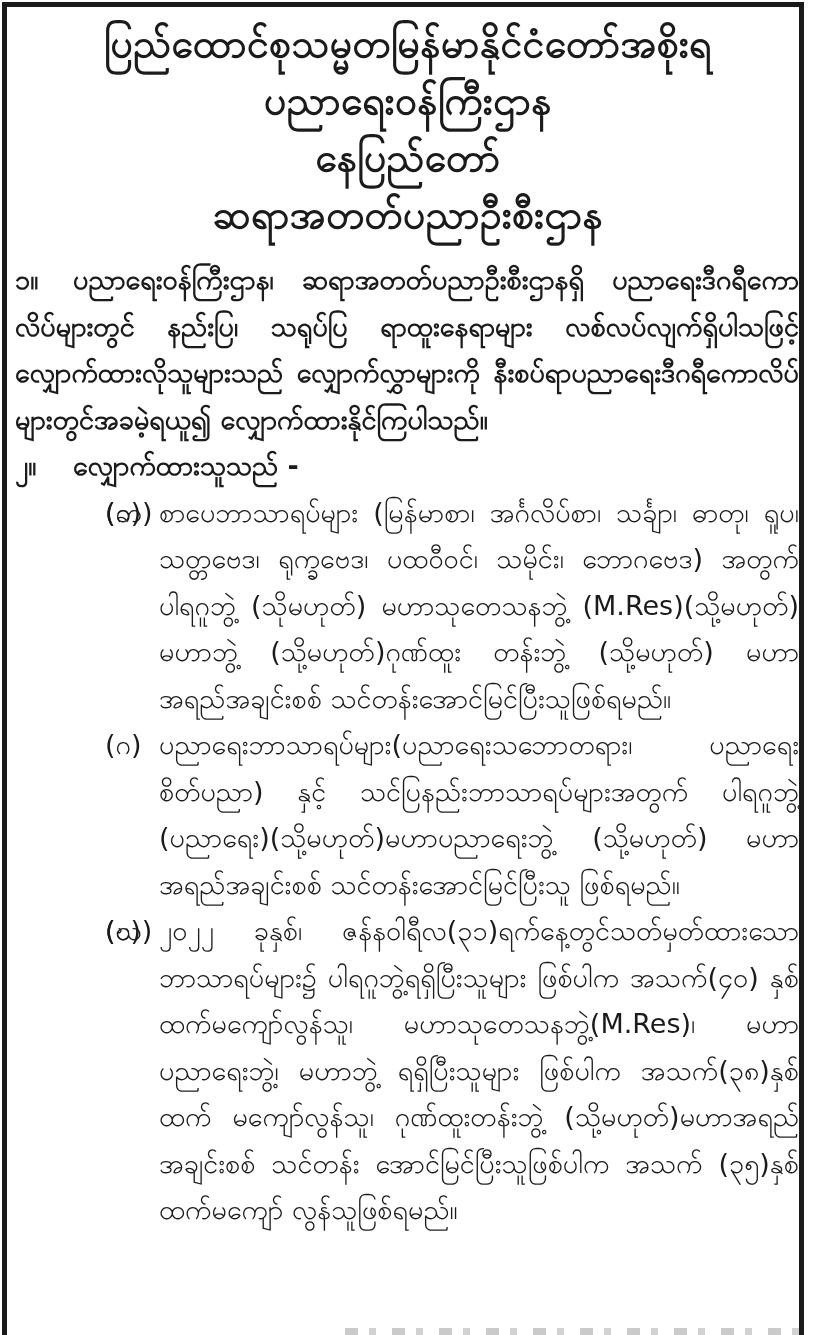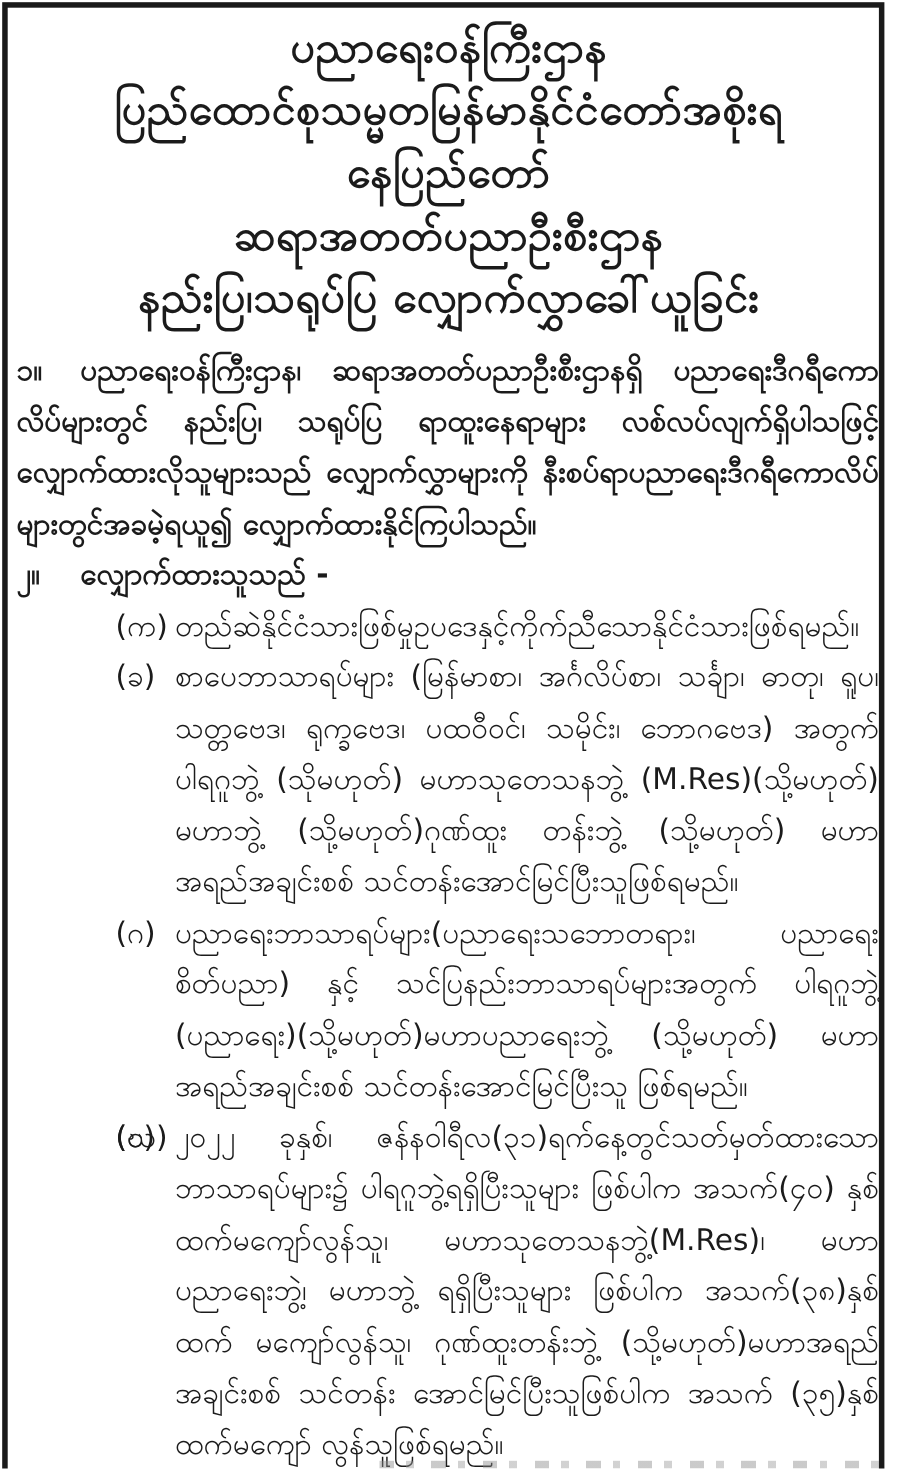--- a/index.html
+++ b/index.html
@@ -86,40 +86,38 @@
       transparent 31px, transparent 47px
     );
   }
 </style>
 </head>
 <body>
 
 <div class="page-inner">
 
   <header class="doc-header">
+    <div class="title-line">ပြည်ထောင်စုသမ္မတမြန်မာနိုင်ငံတော်အစိုးရ</div>
     <div class="title-line">ပညာရေးဝန်ကြီးဌာန</div>
-    <div class="title-line">ပြည်ထောင်စုသမ္မတမြန်မာနိုင်ငံတော်အစိုးရ</div>
     <div class="title-line">နေပြည်တော်</div>
     <div class="title-line">ဆရာအတတ်ပညာဦးစီးဌာန</div>
-    <div class="title-line">နည်းပြ၊သရုပ်ပြ လျှောက်လွှာခေါ်ယူခြင်း</div>
   </header>
 
   <main class="doc-body">
 
     <p class="para">
       <span class="pnum">၁။</span><span>ပညာရေးဝန်ကြီးဌာန၊ ဆရာအတတ်ပညာဦးစီးဌာနရှိ ပညာရေးဒီဂရီကောလိပ်များတွင် နည်းပြ၊ သရုပ်ပြ ရာထူးနေရာများ လစ်လပ်လျက်ရှိပါသဖြင့် လျှောက်ထားလိုသူများသည် လျှောက်လွှာများကို နီးစပ်ရာပညာရေးဒီဂရီကောလိပ်များတွင်အခမဲ့ရယူ၍ လျှောက်ထားနိုင်ကြပါသည်။</span>
     </p>
 
     <p class="para">
       <span class="pnum">၂။</span><span>လျှောက်ထားသူသည် -</span>
     </p>
 
     <div class="subitem">
       <span class="slabel">(က)</span>
-      <span>တည်ဆဲနိုင်ငံသားဖြစ်မှုဥပဒေနှင့်ကိုက်ညီသောနိုင်ငံသားဖြစ်ရမည်။</span>
     </div>
 
     <div class="subitem">
       <span class="slabel">(ခ)</span>
       <span>စာပေဘာသာရပ်များ (မြန်မာစာ၊ အင်္ဂလိပ်စာ၊ သင်္ချာ၊ ဓာတု၊ ရူပ၊ သတ္တဗေဒ၊ ရုက္ခဗေဒ၊ ပထဝီဝင်၊ သမိုင်း၊ ဘောဂဗေဒ) အတွက် ပါရဂူဘွဲ့ (သိုမဟုတ်) မဟာသုတေသနဘွဲ့ (M.Res)(သို့မဟုတ်) မဟာဘွဲ့ (သို့မဟုတ်)ဂုဏ်ထူး တန်းဘွဲ့ (သို့မဟုတ်) မဟာအရည်အချင်းစစ် သင်တန်းအောင်မြင်ပြီးသူဖြစ်ရမည်။</span>
     </div>
 
     <div class="subitem">
       <span class="slabel">(ဂ)</span>
       <span>ပညာရေးဘာသာရပ်များ(ပညာရေးသဘောတရား၊ ပညာရေးစိတ်ပညာ) နှင့် သင်ပြနည်းဘာသာရပ်များအတွက် ပါရဂူဘွဲ့ (ပညာရေး)(သို့မဟုတ်)မဟာပညာရေးဘွဲ့ (သို့မဟုတ်) မဟာအရည်အချင်းစစ် သင်တန်းအောင်မြင်ပြီးသူ ဖြစ်ရမည်။</span>

